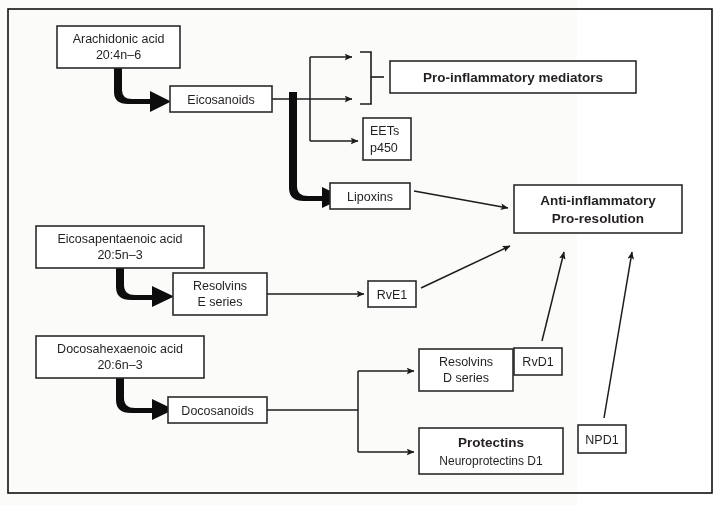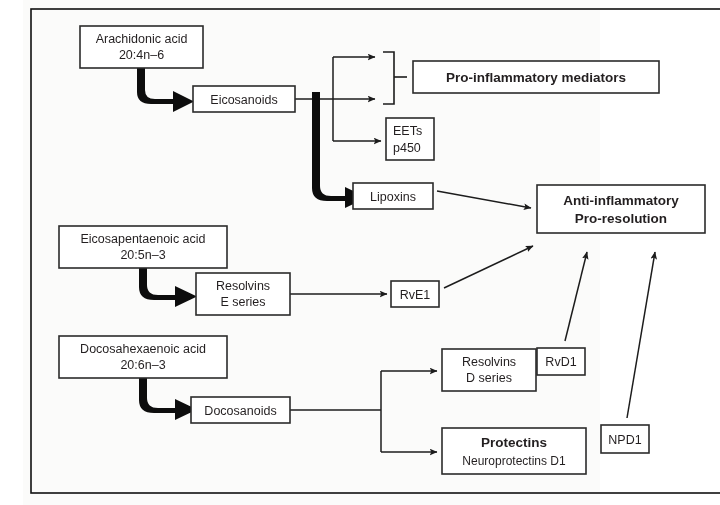--- a/index.html
+++ b/index.html
@@ -1,18 +1,18 @@
 <!DOCTYPE html>
 <html><head>
 <meta charset="utf-8">
 <style>
   html,body{margin:0;padding:0;background:#ffffff;}
   body{width:720px;height:505px;overflow:hidden;
        font-family:"Liberation Sans",sans-serif;}
-  #canvas{position:relative;width:577px;height:505px;background:#fbfbfa;margin-left:23px;}
+  #canvas{position:relative;width:577px;height:505px;background:#fbfbfa;}
   svg{position:absolute;left:0;top:0;width:720px;height:505px;}
   .frame{fill:none;stroke:#111;stroke-width:1.6;}
   .nbox{fill:#ffffff;stroke:#2b2b2b;stroke-width:1.6;}
   .thin{stroke:#1c1c1c;stroke-width:1.5;fill:none;}
   .thick{fill:#0d0d0d;}
   .brk{stroke:#1c1c1c;stroke-width:1.6;fill:none;}
   text{fill:#231f20;}
   .t{font-family:"Liberation Sans",sans-serif;font-size:12.5px;}
   .tb{font-family:"Liberation Sans",sans-serif;font-size:13.5px;font-weight:bold;}
   .ts{font-family:"Liberation Sans",sans-serif;font-size:12px;}

